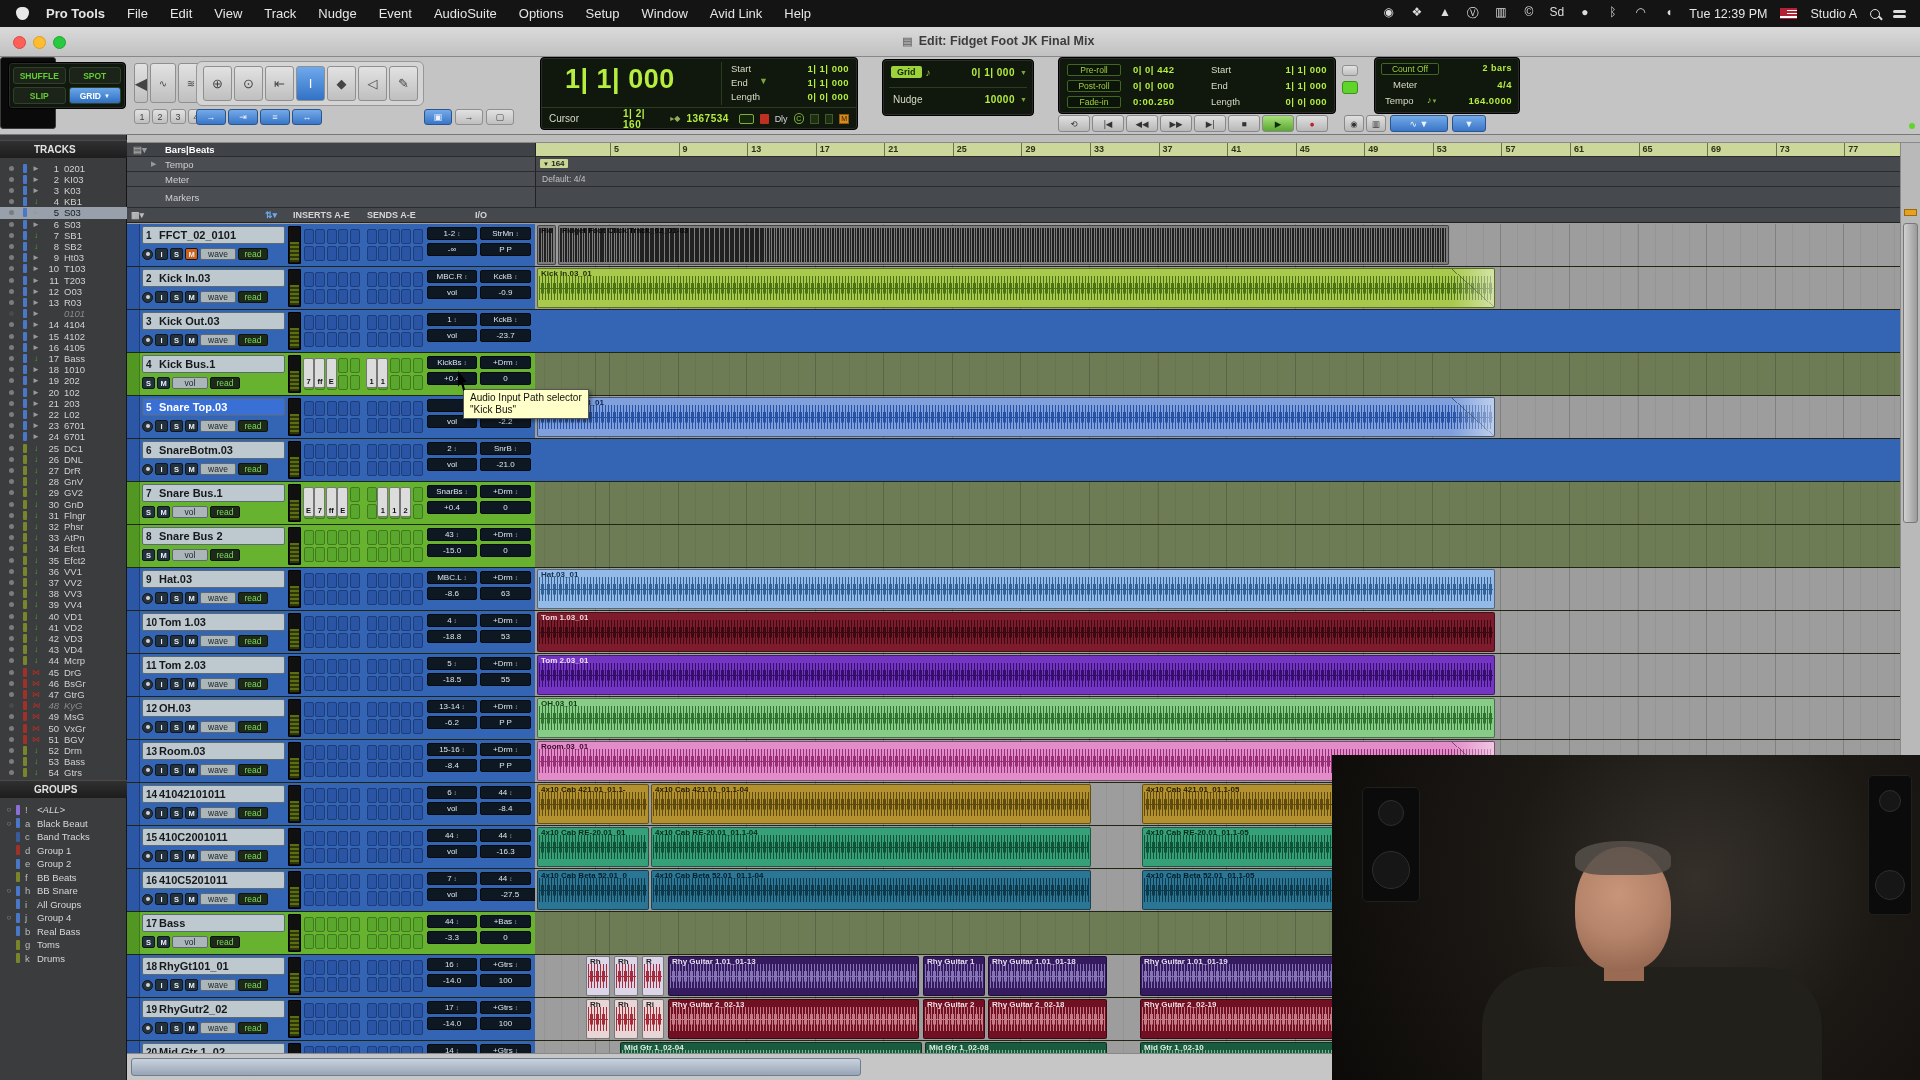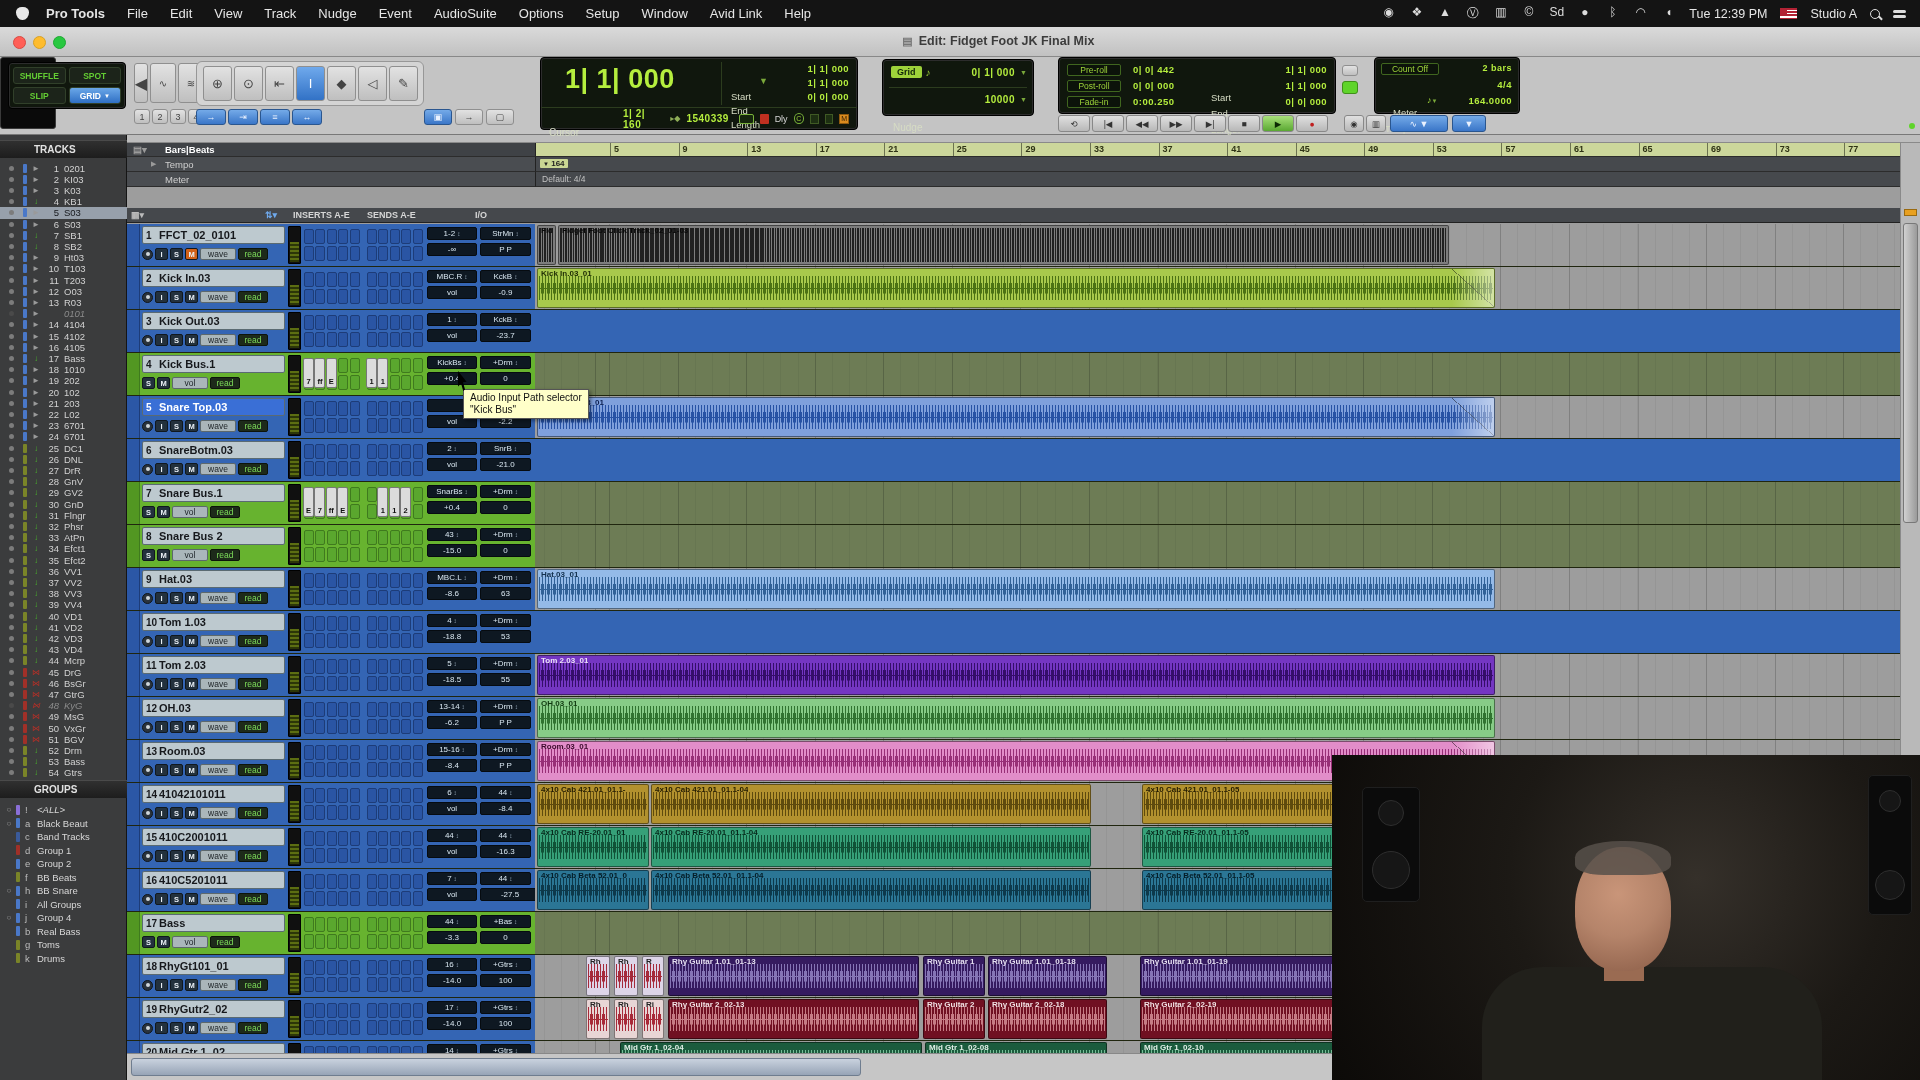--- a/index.html
+++ b/index.html
@@ -28,21 +28,21 @@
   #titlebar{position:absolute;left:0;top:27px;width:1920px;height:30px;
     background:linear-gradient(#dadada,#c1c1c1);border-bottom:1px solid #888;z-index:190;}
   .tl{position:absolute;top:9px;width:13px;height:13px;border-radius:50%;}
   #title{position:absolute;left:52%;top:7px;transform:translateX(-50%);font-size:12.5px;font-weight:bold;color:#3c3c3c;display:flex;gap:6px;align-items:center;}
   #title .doc{color:#777;font-size:11px;}
 
   
   #toolbar{position:absolute;left:0;top:57px;width:1920px;height:78px;background:#c4c4c4;border-bottom:1px solid #787878;z-index:180;}
   .panelled{background:#10170d;border:1px solid #000;border-radius:4px;box-shadow:inset 0 0 0 1px #2c2c2c;}
   .led{color:#b5ee3e;font-weight:bold;letter-spacing:.5px;}
-  .ledlab{color:#d6dcc4;margin-top:28px;}
+  .ledlab{color:#d6dcc4;}
   #modes{left:8px;top:5px;width:118px;height:47px;display:grid;grid-template-columns:1fr 1fr;gap:3px;padding:4px;}
   .mode{background:#1c241a;border:1px solid #31402a;border-radius:3px;color:#63cc33;font-size:8.5px;font-weight:bold;
     display:flex;align-items:center;justify-content:center;}
   .mode.on{background:linear-gradient(#6aa7e8,#2f6fc4);color:#fff;}
   .zbtn,.tbtn,.pbtn{position:absolute;background:linear-gradient(#e2e2e2,#bfbfbf);border:1px solid #8f8f8f;border-radius:3px;
     color:#444;display:flex;align-items:center;justify-content:center;}
   .bluebtn{background:linear-gradient(#74aae8,#3a76c8);border:1px solid #2a568f;color:#eaf2ff;border-radius:3px;
     position:absolute;display:flex;align-items:center;justify-content:center;font-size:9px;}
   .toolson{background:linear-gradient(#6fa9ec,#3272c6)!important;color:#fff!important;}
   #toolsPanel{left:196px;top:4px;width:228px;height:45px;background:#d4d4d4;border:1px solid #979797;border-radius:6px;}
@@ -275,21 +275,21 @@
     <div class="srow ledlab" style="left:190px;top:5px;">Start</div>
     <div class="srow led" style="right:8px;top:5px;">1| 1| 000</div>
     <div class="srow ledlab" style="left:190px;top:19px;">End</div>
     <div class="srow led" style="right:8px;top:19px;">1| 1| 000</div>
     <div class="srow ledlab" style="left:190px;top:33px;">Length</div>
     <div class="srow led" style="right:8px;top:33px;">0| 0| 000</div>
     <div id="cursorRow">
       <span class="ledlab">Cursor</span>
       <span class="led" style="margin-left:38px;">1| 2| 160</span>
       <span style="color:#8fae58;font-size:8px;">▸◆</span>
-      <span class="led">1540339</span>
+      <span class="led">1367534</span>
       <span style="margin-left:4px;width:16px;height:10px;border:1px solid #79b23a;border-radius:2px;background:#16260d;"></span>
       <span style="width:9px;height:10px;background:#c03020;border-radius:1px;"></span>
       <span style="color:#d6d6d6;font-size:9px;">Dly</span>
       <span style="width:11px;height:11px;border:1px solid #79b23a;border-radius:50%;color:#9fd63a;font-size:7px;display:flex;align-items:center;justify-content:center;">C</span>
       <span style="width:9px;height:10px;background:#1d2f12;border:1px solid #3f5a24;"></span>
       <span style="width:9px;height:10px;background:#1d2f12;border:1px solid #3f5a24;"></span>
       <span style="width:10px;height:10px;background:#d98a1e;border:1px solid #8f5a0e;color:#2a1a02;font-size:7px;display:flex;align-items:center;justify-content:center;">M</span>
     </div>
   </div>
 
@@ -903,20 +903,26 @@
         <span id="tempoChip"><span style="font-size:6px;">▼</span> <span>164</span></span>
       </div>
   </div>
   <div class="rrow" style="top:37px;height:15px;">
     <div class="rlab">
         <span>Meter</span>
       </div>
     <div class="rcont">
         <span id="meterDef">Default: 4/4</span>
       </div>
+  </div>
+  <div class="rrow" style="top:52px;height:21px;">
+    <div class="rlab">
+        <span>Markers</span>
+      </div>
+    <div class="rcont"></div>
   </div>
 
   <div id="colHead">
     <span style="left:4px;color:#bbb;">▦▾</span>
     <span style="left:138px;color:#6fa9ec;">⇅▾</span>
     <span style="left:166px;">INSERTS A-E</span>
     <span style="left:240px;">SENDS A-E</span>
     <span style="left:348px;">I/O</span>
   </div>
 
@@ -1396,20 +1402,26 @@
         <div class="mini" style="left: 285.6px; top: 5px;"></div>
         <div class="mini" style="left: 240px; top: 22px;"></div>
         <div class="mini" style="left: 251.4px; top: 22px;"></div>
         <div class="mini" style="left: 262.8px; top: 22px;"></div>
         <div class="mini" style="left: 274.2px; top: 22px;"></div>
         <div class="mini" style="left: 285.6px; top: 22px;"></div>
         <div class="iob sel" style="left: 300px; top: 3px; width: 50px;">4</div>
         <div class="iob sel" style="left: 353px; top: 3px; width: 51px;">+Drm</div>
         <div class="iob" style="left: 300px; top: 19px; width: 50px;">-18.8</div>
         <div class="iob" style="left: 353px; top: 19px; width: 51px;">53</div>
+        <div class="lane grey">
+          <div class="clip" style="left: 2px; width: 958px; background: rgb(126, 27, 44);">
+            <div class="wf" style="--wf: #340810;"></div>
+            <span class="cl" style="color: rgb(240, 216, 220);">Tom 1.03_01</span>
+          </div>
+        </div>
       </div>
       <div class="trow blue" style="top: 519px;">
         <div class="tstrip"></div>
         <div class="tname">
           <span class="n">11</span>
           <span>Tom 2.03</span>
         </div>
         <div class="tbtns">
           <span class="recb"></span>
           <span class="ismb">I</span>

